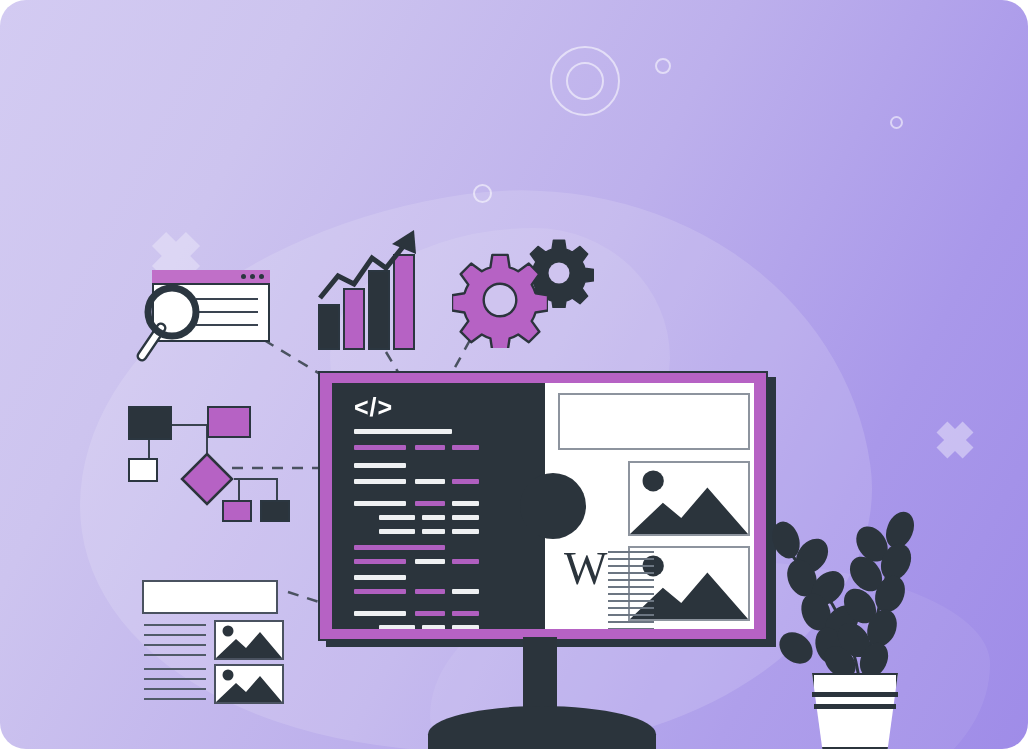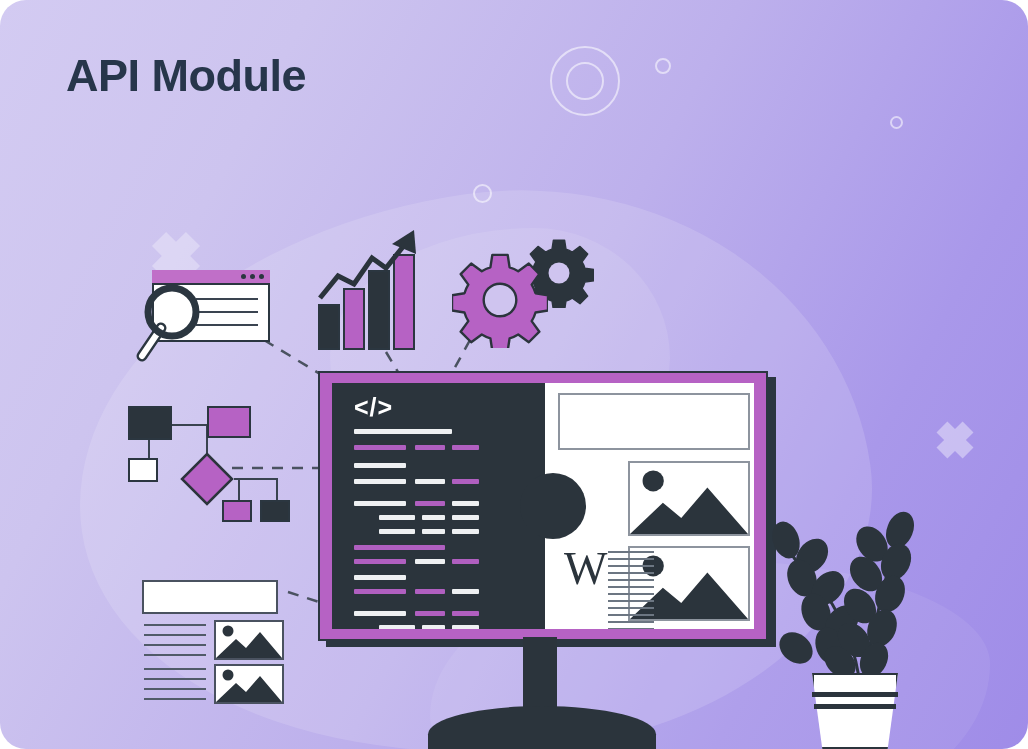--- a/index.html
+++ b/index.html
@@ -189,21 +189,20 @@
   <div class="ring" style="left:890px;top:116px;width:13px;height:13px;"></div>
   <div class="ring" style="left:473px;top:184px;width:19px;height:19px;"></div>
 
   <svg class="xmark" style="left:150px;top:230px;" width="52" height="52" viewBox="0 0 52 52">
     <path d="M16 2 L36 2 L36 16 L50 16 L50 36 L36 36 L36 50 L16 50 L16 36 L2 36 L2 16 L16 16 Z" transform="rotate(45 26 26)" fill="rgba(255,255,255,0.30)"></path>
   </svg>
   <svg class="xmark" style="left:935px;top:420px;" width="40" height="40" viewBox="0 0 52 52">
     <path d="M16 2 L36 2 L36 16 L50 16 L50 36 L36 36 L36 50 L16 50 L16 36 L2 36 L2 16 L16 16 Z" transform="rotate(45 26 26)" fill="rgba(255,255,255,0.40)"></path>
   </svg>
 
-  <h1 class="title">API Module</h1>
 
   <svg class="dashline" style="left:0;top:0;" width="1028" height="749">
     <g stroke="#4a5260" stroke-width="2.5" stroke-dasharray="11 9" fill="none" stroke-linecap="butt">
       <path d="M264 340 L 340 386"></path>
       <path d="M386 352 L 404 382"></path>
       <path d="M470 340 L 447 382"></path>
       <path d="M232 468 L 330 468"></path>
       <path d="M288 592 L 338 608"></path>
     </g>
   </svg>

